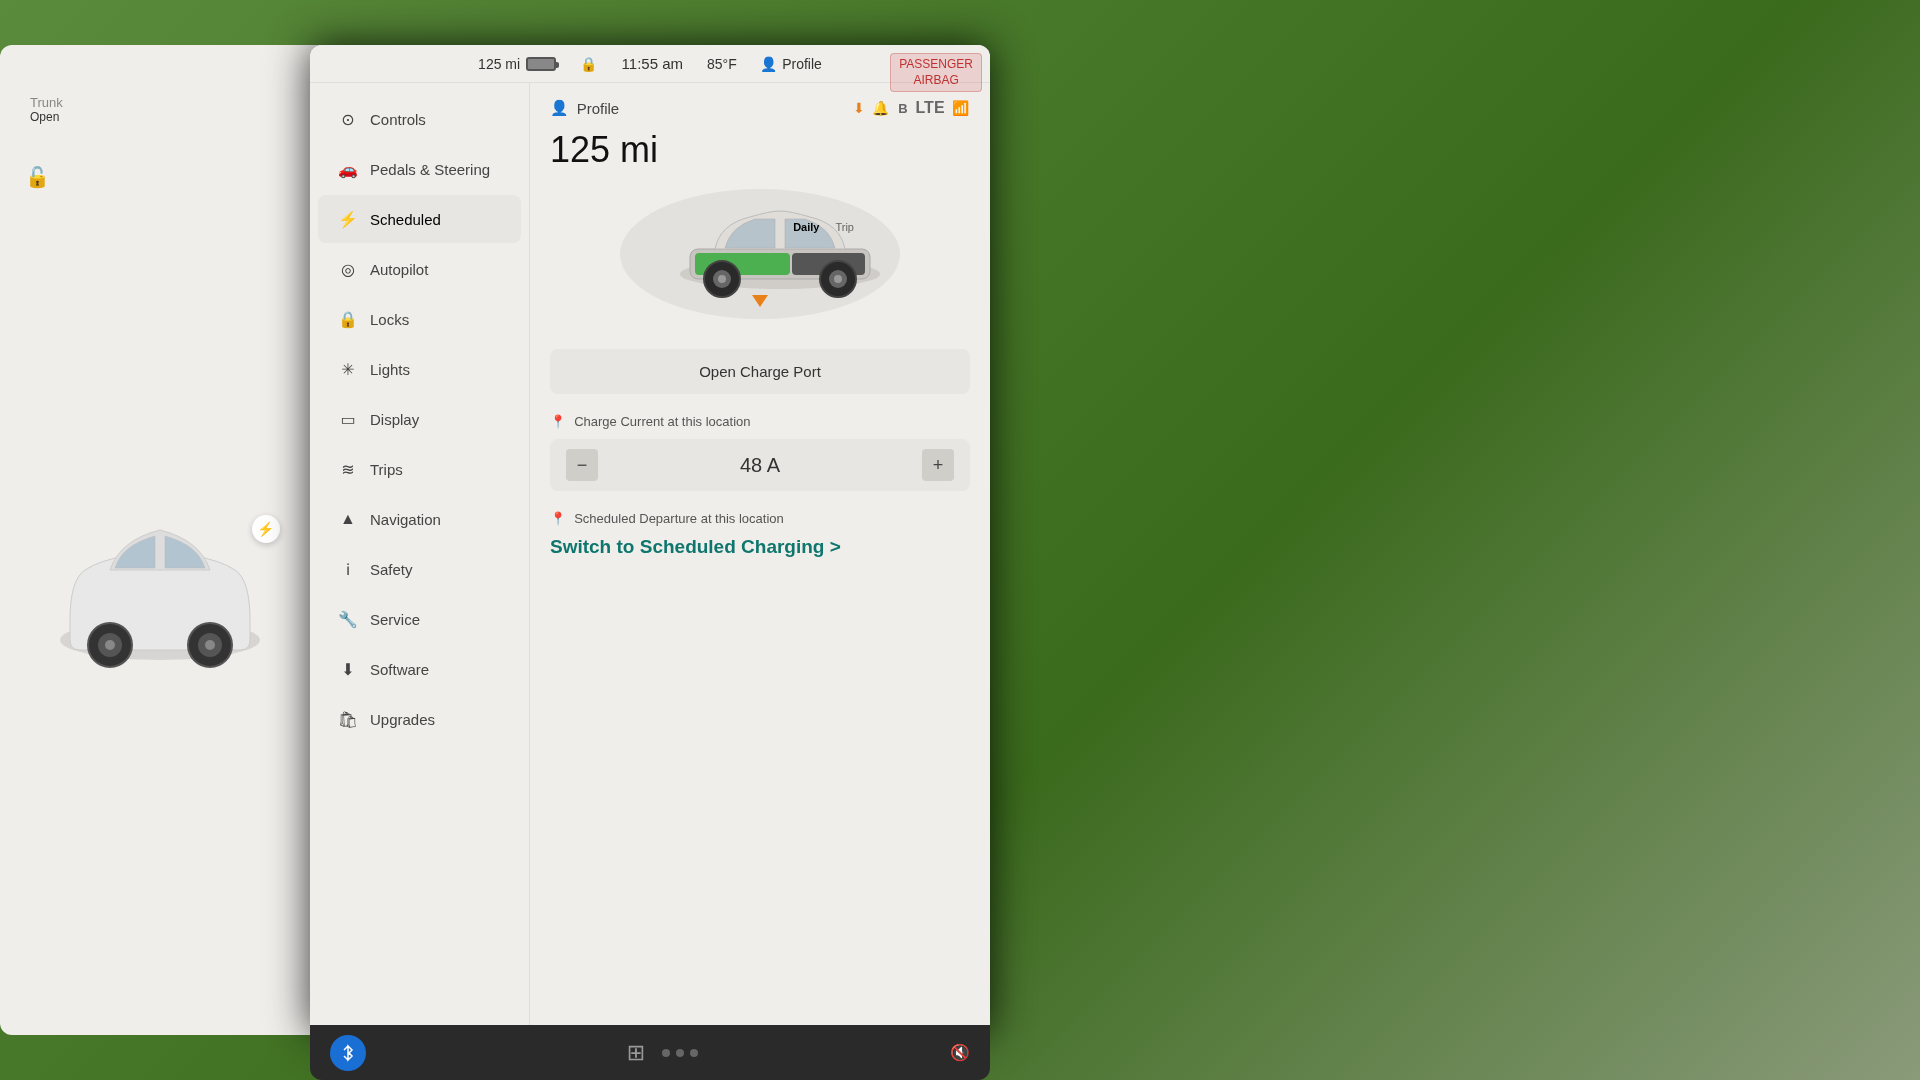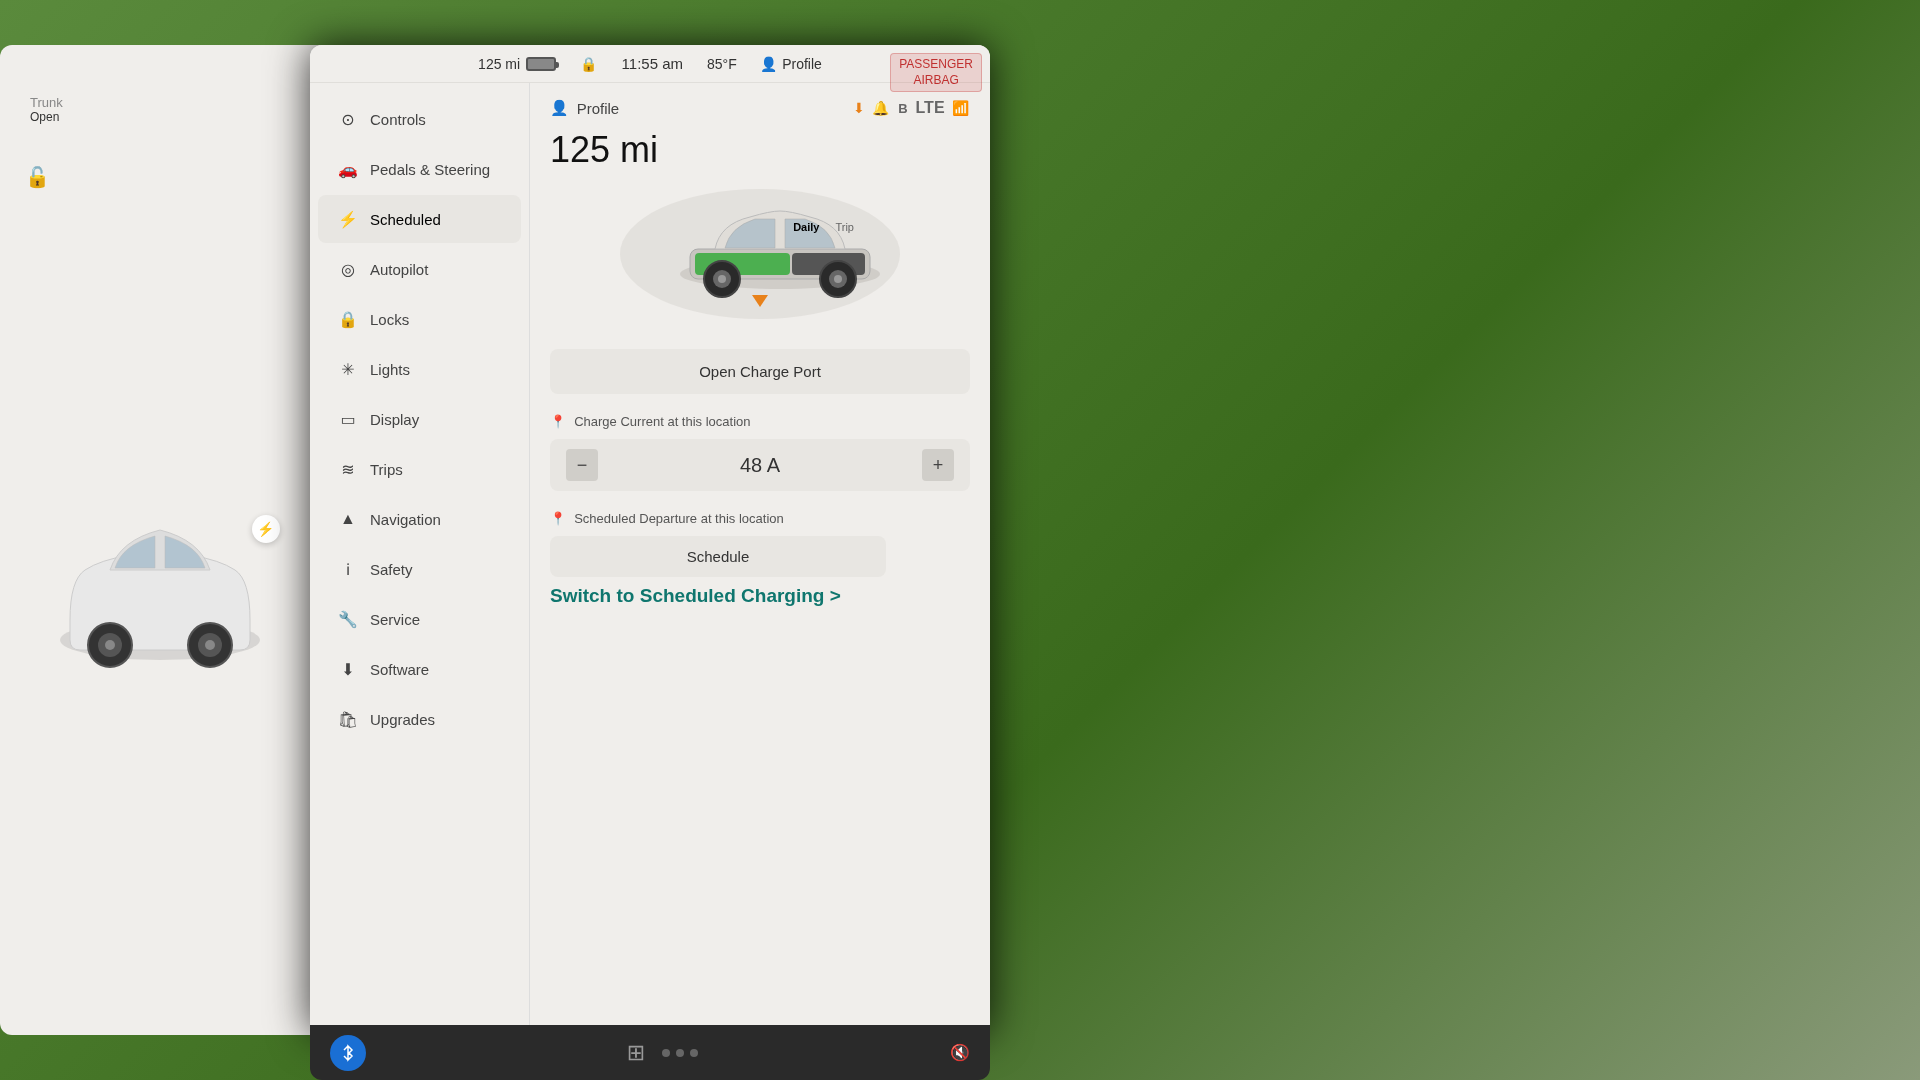--- a/index.html
+++ b/index.html
@@ -608,21 +608,20 @@
         <span class="current-value">48 A</span>
         <button class="current-btn">+</button>
       </div>
 
       
       <div class="section-label">
         <span>📍</span>
         <span>Scheduled Departure at this location</span>
       </div>
 
-      <button class="schedule-btn">Schedule</button>
 
       <div>
         <span class="switch-link">Switch to Scheduled Charging &gt;</span>
       </div>
 
     </div>
   </div>
 </div>
 
 <div class="taskbar">

